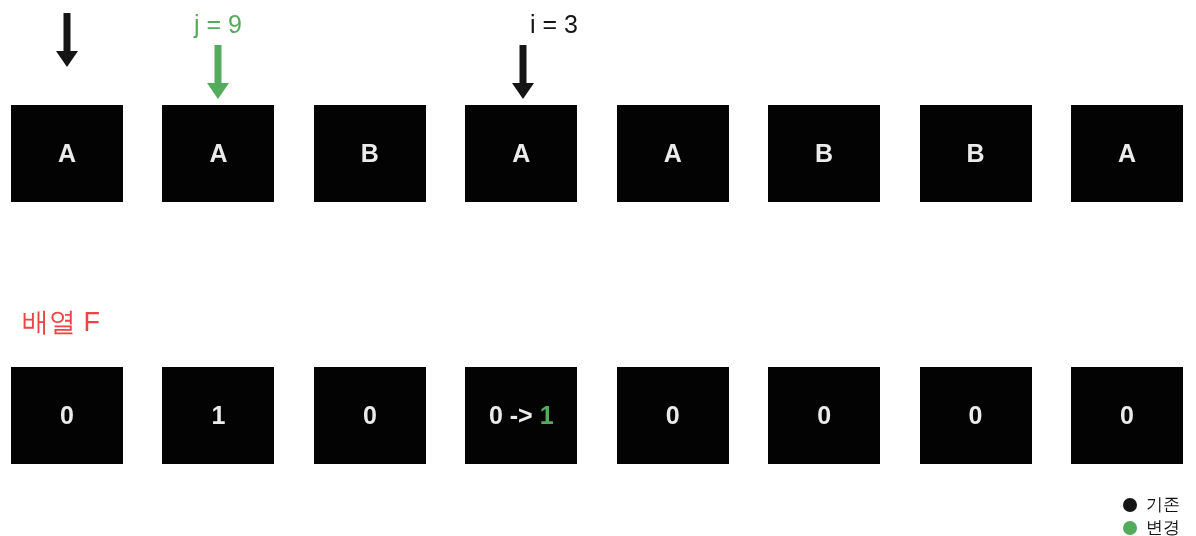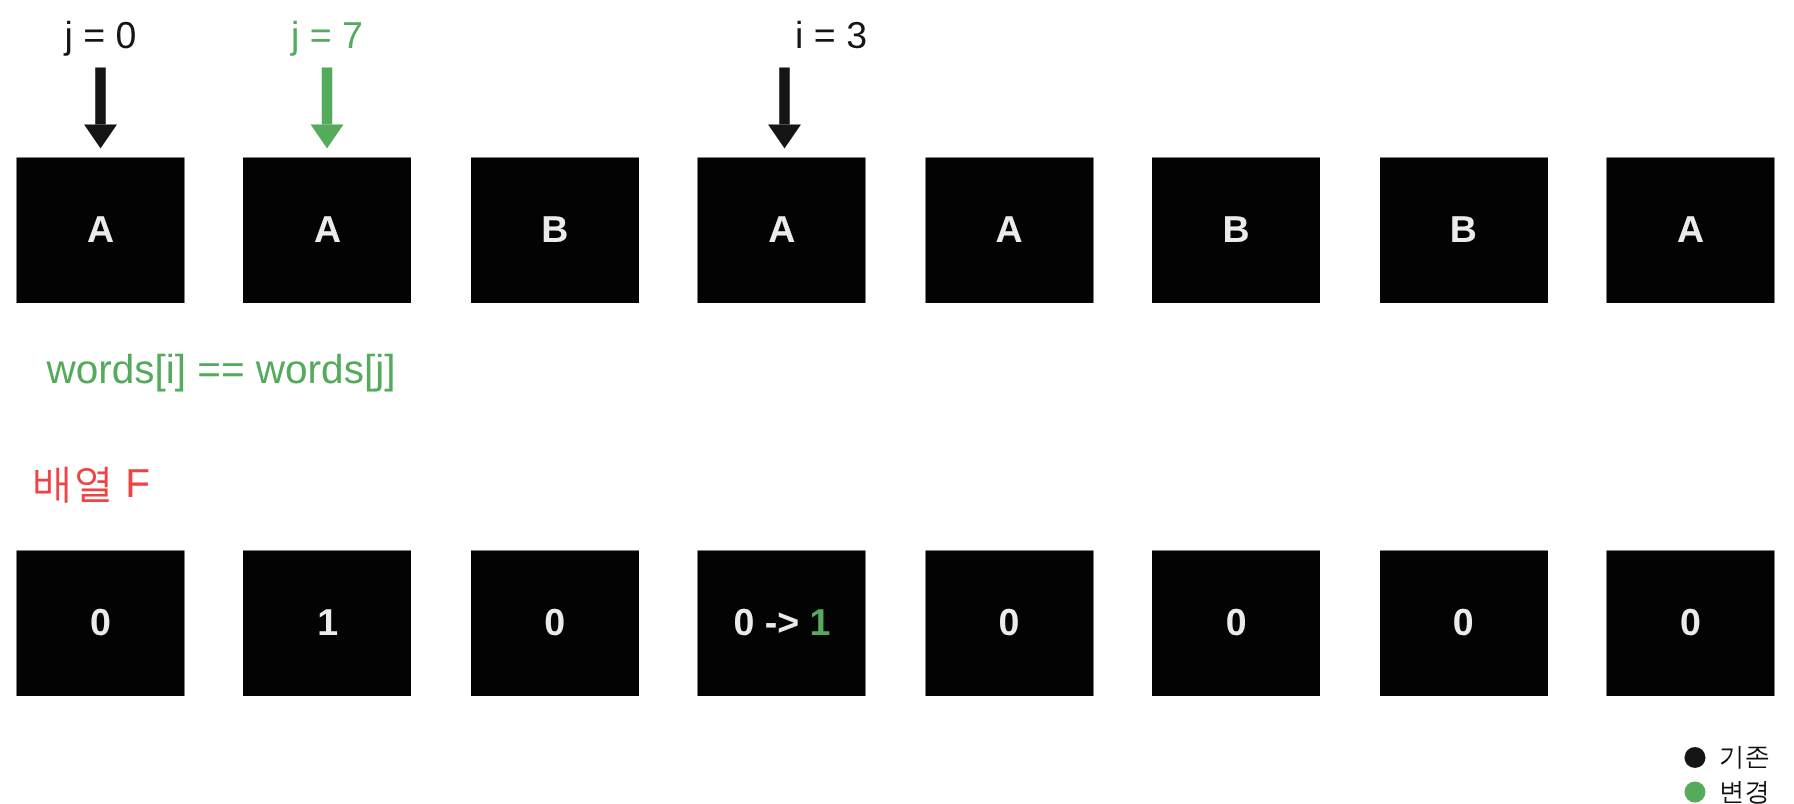--- a/index.html
+++ b/index.html
@@ -56,29 +56,28 @@
   .legend-item { display:flex; align-items:center; gap:9px; }
   .legend-dot { width:14px; height:14px; border-radius:50%; background:var(--c,#111); }
   .legend-label { font-size:17px; color:#111; }
 </style>
 </head>
 <body>
 
 <div class="canvas">
 
   <div class="pointer" style="left: 12px; --c: #151515;">
-    <div class="pointer-label">j = 0</div>
     <div class="arrow">
       <div class="arrow-shaft"></div>
       <div class="arrow-head"></div>
     </div>
   </div>
 
   <div class="pointer" style="left: 163px; --c: #55ab5c;">
-    <div class="pointer-label">j = 7</div>
+    <div class="pointer-label">j = 9</div>
     <div class="arrow">
       <div class="arrow-shaft"></div>
       <div class="arrow-head"></div>
     </div>
   </div>
 
   <div class="pointer" style="left: 468px; text-align: right; --c: #151515;">
     <div class="pointer-label">i = 3</div>
     <div class="arrow">
       <div class="arrow-shaft"></div>
@@ -90,21 +89,20 @@
     <div class="cell">A</div>
     <div class="cell">A</div>
     <div class="cell">B</div>
     <div class="cell">A</div>
     <div class="cell">A</div>
     <div class="cell">B</div>
     <div class="cell">B</div>
     <div class="cell">A</div>
   </div>
 
-  <div class="condition" style="--c: #55ab5c;">words[i] == words[j]</div>
 
   <div class="array-label">배열 F</div>
 
   <div class="row f-row">
     <div class="cell">0</div>
     <div class="cell">1</div>
     <div class="cell">0</div>
     <div class="cell" style="--c: #55ab5c;"><span>0</span><span> -&gt; </span><span class="new-val">1</span></div>
     <div class="cell">0</div>
     <div class="cell">0</div>

